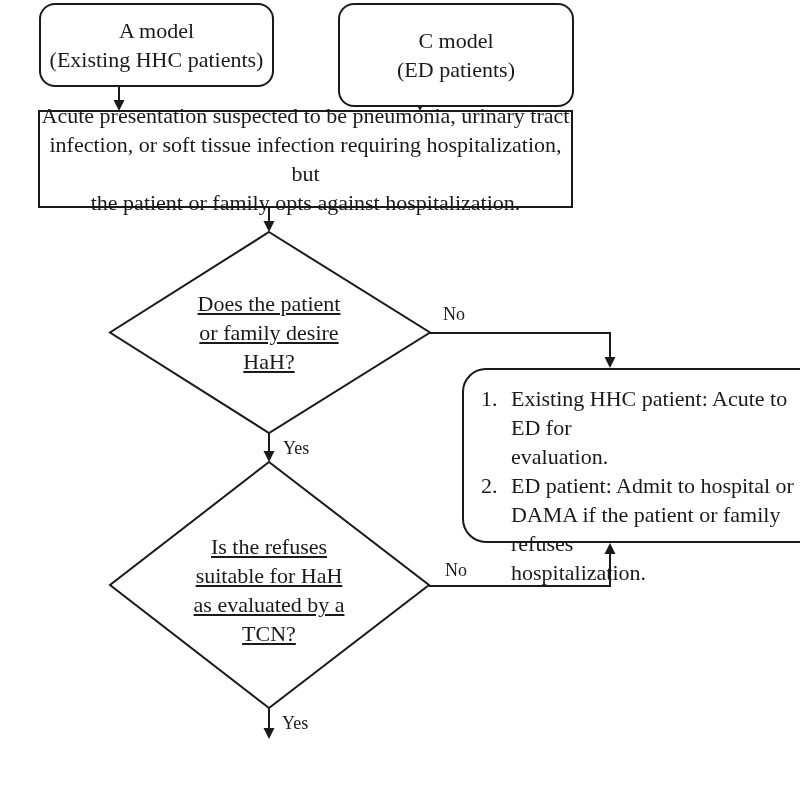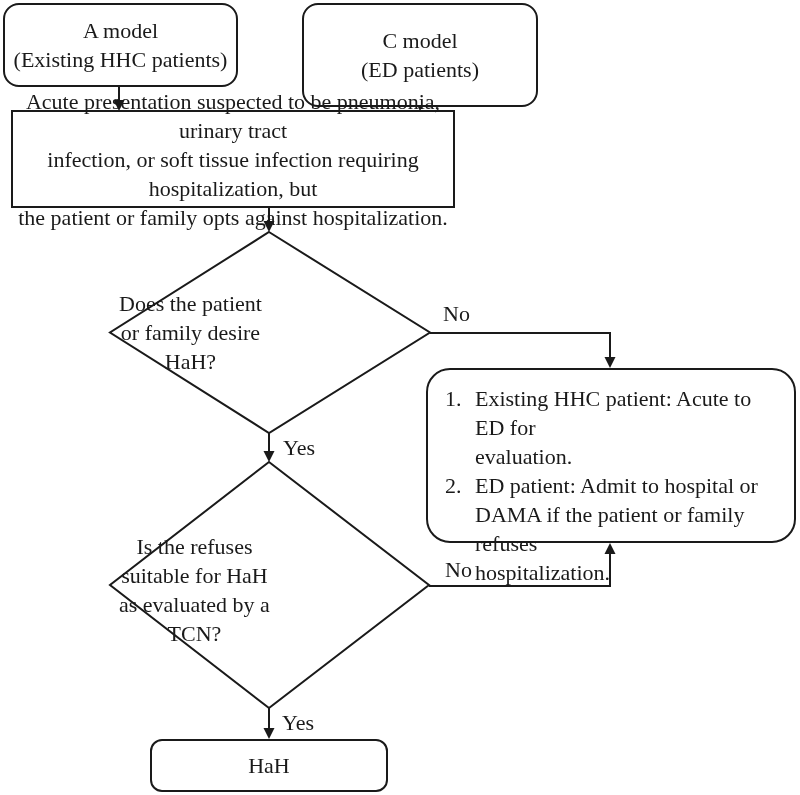--- a/index.html
+++ b/index.html
@@ -36,61 +36,63 @@
     stroke-width: 2;
   }
   .node {
     position: absolute;
     box-sizing: border-box;
     border: 2px solid #1a1a1a;
     background: #ffffff;
     display: flex;
     align-items: center;
     justify-content: center;
+    margin-left: 36px;
   }
   .txt {
     white-space: pre-line;
     text-align: center;
     font-size: 22px;
     line-height: 29px;
   }
   .node-a { left: 3px;   top: 3px;   width: 235px; height: 84px; border-radius: 16px; }
   .node-c { left: 302px; top: 3px;   width: 236px; height: 104px; border-radius: 16px; }
-  .node-acute { left: 11px; top: 110px; width: 444px; height: 98px; padding-top: 0; }
+  .node-acute { left: 2px; top: 110px; width: 535px; height: 98px; padding-top: 0; }
   .node-outcome {
     left: 426px; top: 368px; width: 370px; height: 175px;
     border-radius: 24px;
     display: block;
     padding: 14px 16px 0 17px;
   }
   .node-hah { left: 150px; top: 739px; width: 238px; height: 53px; border-radius: 12px; }
   .diamond-text {
     position: absolute;
     display: flex;
     align-items: center;
-    justify-content: flex-start;
+    justify-content: center;
     pointer-events: none;
+    text-decoration: underline;
   }
   .d1-text { left: 119px; top: 289px; width: 300px; height: 87px; }
   .d2-text { left: 119px; top: 532px; width: 300px; height: 116px; }
   .list-item {
     display: flex;
     font-size: 22px;
     line-height: 29px;
   }
   .list-num {
     flex: none;
     width: 30px;
   }
   .list-text {
     white-space: pre-line;
   }
   .edge-label {
     position: absolute;
-    font-size: 22px;
+    font-size: 18px;
     line-height: 24px;
   }
   .label-desire-no   { left: 443px; top: 302px; }
   .label-desire-yes  { left: 283px; top: 436px; }
   .label-suitable-no { left: 445px; top: 558px; }
   .label-suitable-yes{ left: 282px; top: 711px; }
 </style>
 </head>
 <body>
 
@@ -173,22 +175,19 @@
 evaluation.</div>
     </div>
     <div class="list-item">
       <div class="list-num">2.</div>
       <div class="list-text">ED patient: Admit to hospital or
 DAMA if the patient or family refuses
 hospitalization.</div>
     </div>
   </div>
 
-  <div class="node node-hah">
-    <div class="txt">HaH</div>
-  </div>
 
   <div class="edge-label label-desire-no">No</div>
   <div class="edge-label label-desire-yes">Yes</div>
   <div class="edge-label label-suitable-no">No</div>
   <div class="edge-label label-suitable-yes">Yes</div>
 
 </div>
 
 </body></html>

